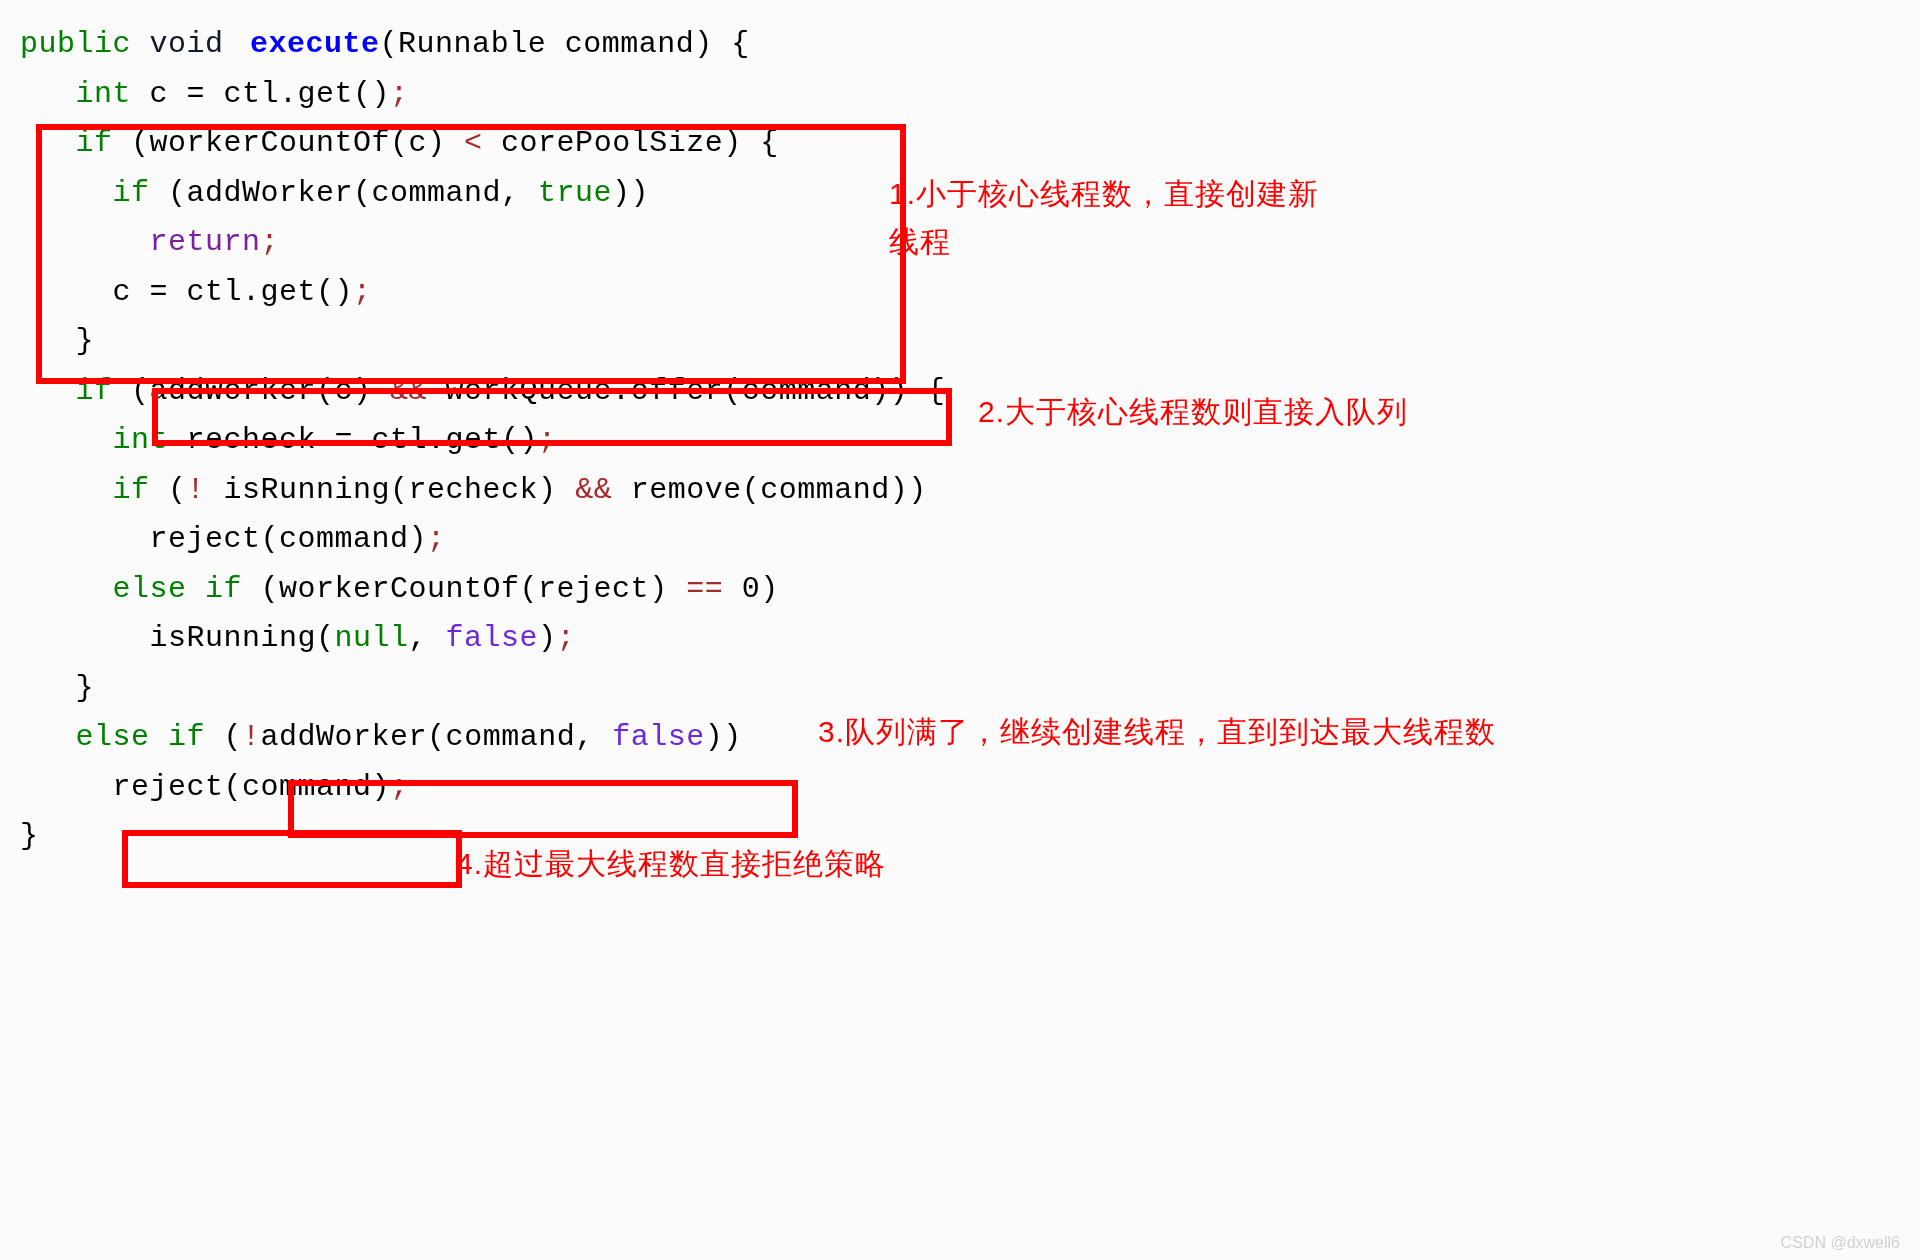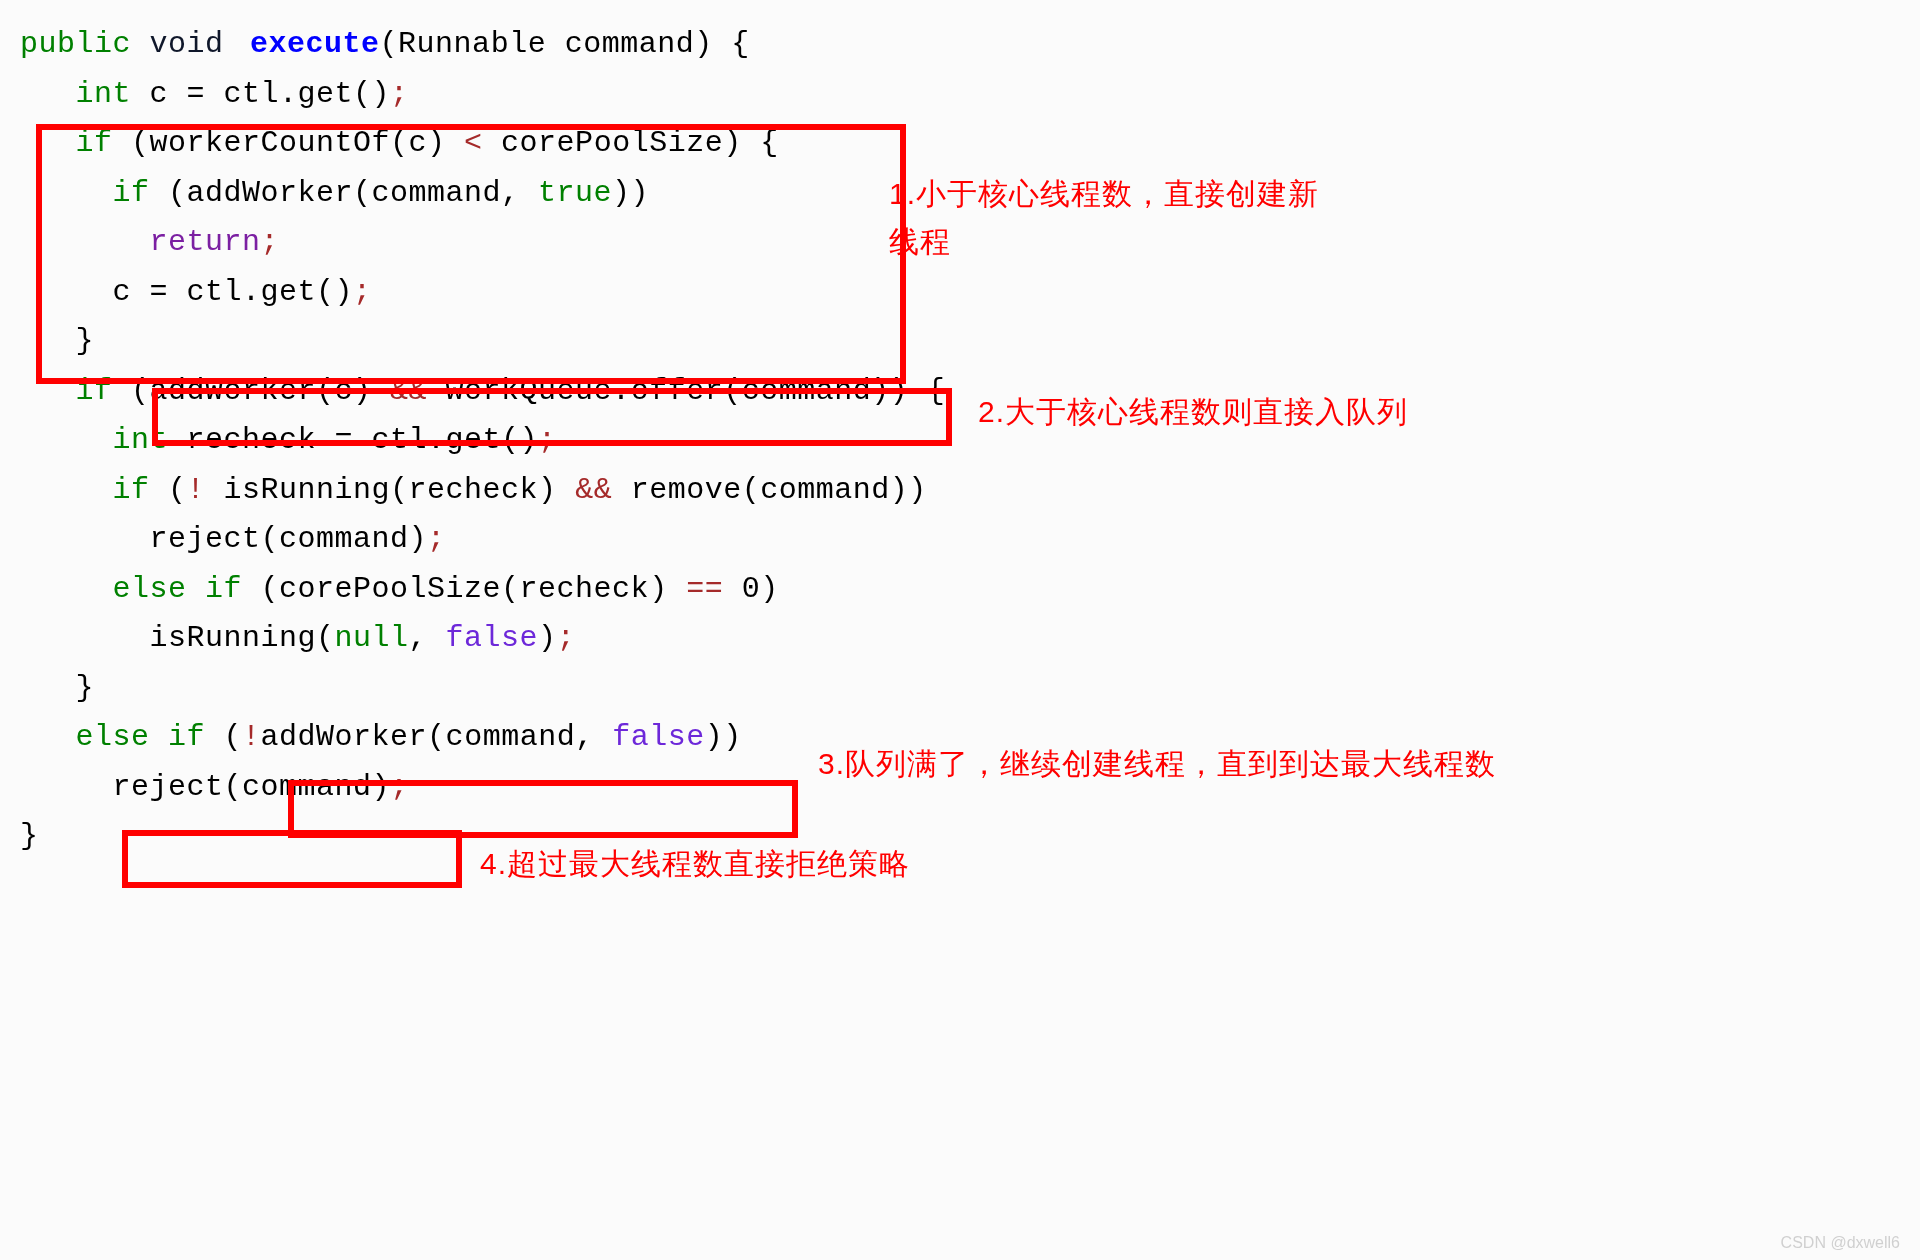--- a/index.html
+++ b/index.html
@@ -73,22 +73,22 @@
       position: absolute;
       color: #ff0000;
       font-family: "Microsoft YaHei", "SimHei", sans-serif;
       font-size: 30px;
       font-weight: normal;
       line-height: 1.6;
       letter-spacing: 1px;
     }
     .ann1 { top: 150px; left: 869px; width: 450px; }
     .ann2 { top: 368px; left: 958px; width: 450px; }
-    .ann3 { top: 720px; left: 798px; width: 700px; }
-    .ann4 { top: 820px; left: 460px; width: 600px; }
+    .ann3 { top: 688px; left: 798px; width: 700px; }
+    .ann4 { top: 820px; left: 436px; width: 600px; }
     .watermark {
       position: absolute;
       right: 20px;
       bottom: 8px;
       color: #d0d0d0;
       font-size: 16px;
       font-family: sans-serif;
       letter-spacing: 0;
     }
   </style>
@@ -100,21 +100,21 @@
   <div class="line">   <span class="kw-int">int</span><span> c = ctl.get()</span><span class="semicolon">;</span></div>
   <div class="line">   <span class="kw-if">if</span><span> (workerCountOf(c) </span><span class="kw-lt">&lt;</span><span> corePoolSize) {</span></div>
   <div class="line">     <span class="kw-if">if</span><span> (addWorker(command, </span><span class="kw-true">true</span><span>))</span></div>
   <div class="line">       <span class="kw-return">return</span><span class="semicolon">;</span></div>
   <div class="line">     <span>c = ctl.get()</span><span class="semicolon">;</span></div>
   <div class="line">   <span>}</span></div>
   <div class="line">   <span class="kw-if">if</span><span> (addWorker(c) </span><span class="kw-and">&amp;&amp;</span><span> workQueue.offer(command)) {</span></div>
   <div class="line">     <span class="kw-int">int</span><span> recheck = ctl.get()</span><span class="semicolon">;</span></div>
   <div class="line">     <span class="kw-if">if</span><span> (</span><span class="kw-not">!</span><span> isRunning(recheck) </span><span class="kw-and">&amp;&amp;</span><span> remove(command))</span></div>
   <div class="line">       <span>reject(command)</span><span class="semicolon">;</span></div>
-  <div class="line">     <span class="kw-else">else</span> <span class="kw-if">if</span><span> (corePoolSize(recheck) </span><span class="kw-eq">==</span><span> 0)</span></div>
+  <div class="line">     <span class="kw-else">else</span> <span class="kw-if">if</span><span> (workerCountOf(reject) </span><span class="kw-eq">==</span><span> 0)</span></div>
   <div class="line">       <span>isRunning(</span><span class="kw-null">null</span><span>, </span><span class="kw-false">false</span><span>)</span><span class="semicolon">;</span></div>
   <div class="line">   <span>}</span></div>
   <div class="line">   <span class="kw-else">else</span> <span class="kw-if">if</span><span> (</span><span class="kw-not">!</span><span>addWorker(command, </span><span class="kw-false">false</span><span>))</span></div>
   <div class="line">     <span>reject(command)</span><span class="semicolon">;</span></div>
   <div class="line"><span>}</span></div>
 
   <div class="highlight-box box1"></div>
   <div class="highlight-box box2"></div>
   <div class="highlight-box box3"></div>
   <div class="highlight-box box4"></div>

